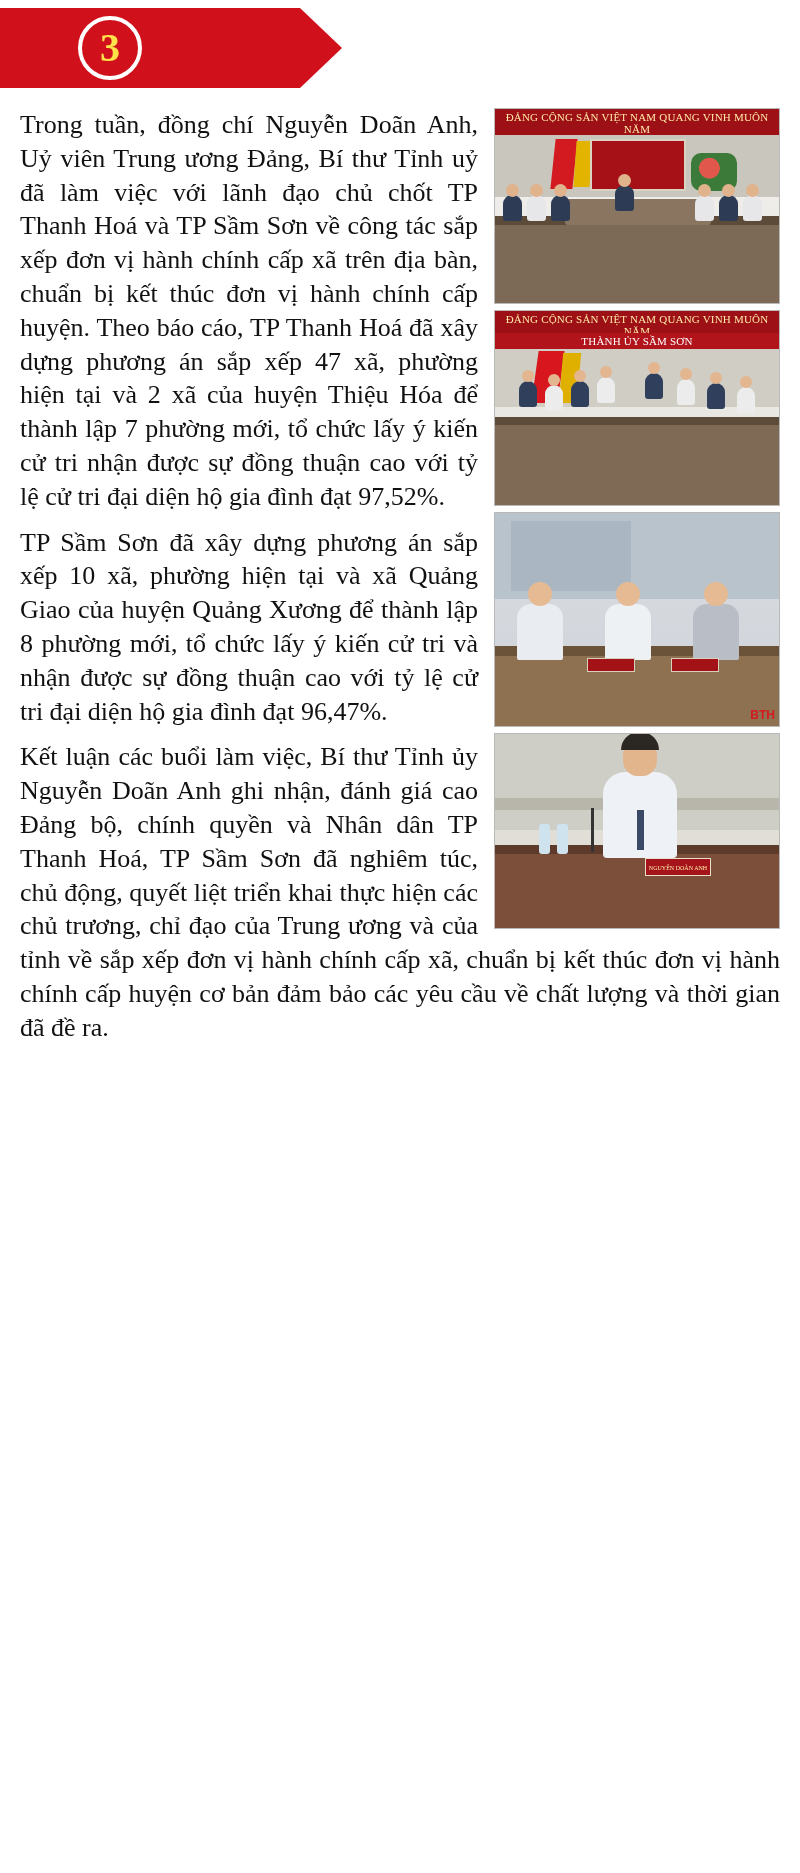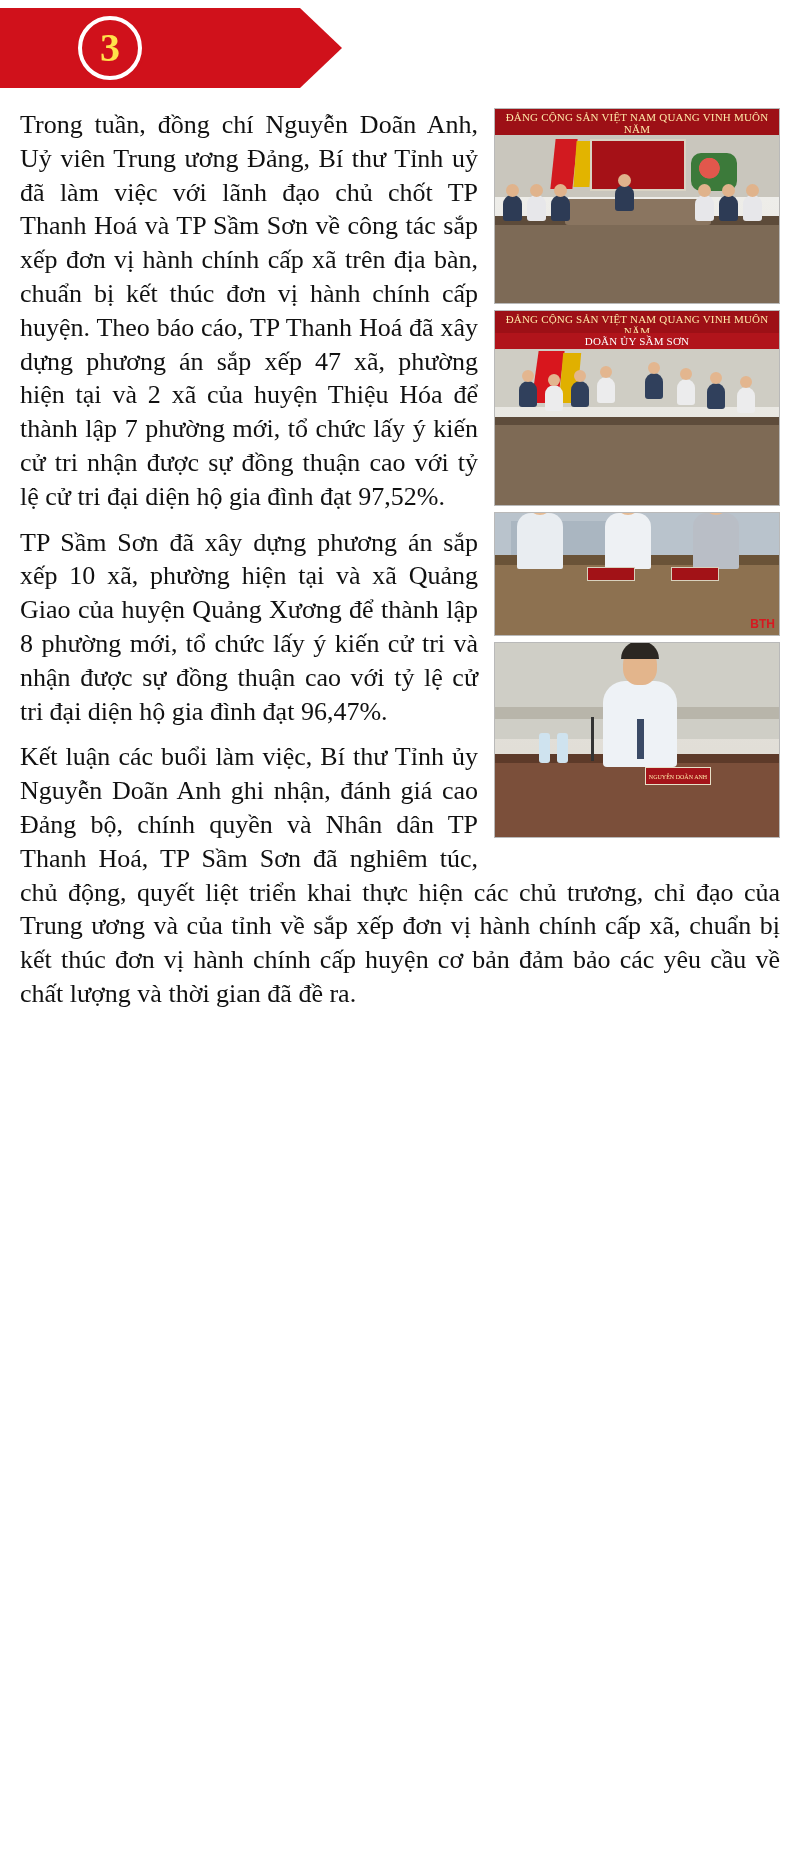--- a/index.html
+++ b/index.html
@@ -107,21 +107,21 @@
   .p2 .backwall { position:absolute; left:0; right:0; top:38px; height:58px; background:#cfcdc4; }
   .p2 .flag1 { position:absolute; left:40px; top:40px; width:26px; height:52px; background:#d8161d; transform:skewX(-8deg); }
   .p2 .flag2 { position:absolute; left:66px; top:42px; width:18px; height:50px; background:#e0b000; transform:skewX(-5deg); }
   .p2 .deskfront { position:absolute; left:0; right:0; bottom:0; height:80px; background:#7e6a55; }
   .p2 .deskline { position:absolute; left:0; right:0; bottom:80px; height:8px; background:#5e4c3b; }
   .p2 .people i { position:absolute; width:18px; height:26px; background:#30405c; border-radius:9px 9px 3px 3px; }
   .p2 .people i::after { content:""; position:absolute; left:3px; top:-11px; width:12px; height:12px; border-radius:50%; background:#e3b68f; }
   .p2 .people i.w { background:#ececed; }
 
   
-  .p3 { height: 124px; background: linear-gradient(#d9dde2 0%, #cfd3d9 100%); }
+  .p3 { height: 215px; background: linear-gradient(#d9dde2 0%, #cfd3d9 100%); }
   .p3 .backwall { position:absolute; left:0; right:0; top:0; height:86px; background:#b9c3cc; }
   .p3 .panel { position:absolute; left:16px; top:8px; width:120px; height:70px; background:#aab6c1; }
   .p3 .desk { position:absolute; left:0; right:0; bottom:0; height:70px; background:#8d7150; }
   .p3 .deskedge { position:absolute; left:0; right:0; bottom:70px; height:10px; background:#6a5338; }
   .p3 .m { position:absolute; width:46px; height:56px; bottom:66px; border-radius:14px 14px 2px 2px; }
   .p3 .m::after { content:""; position:absolute; left:11px; top:-22px; width:24px; height:24px; border-radius:50%; background:#e6bb93; }
   .p3 .nameplate { position:absolute; bottom:54px; width:48px; height:14px; background:#a21217; border:1px solid #d8d1bd; }
   .p3 .bth { position:absolute; right:4px; bottom:4px; color:#d71920; font-weight:bold; font-size:12px; font-family:"Liberation Sans",sans-serif; }
 
   
@@ -196,21 +196,21 @@
             <i style="left:224px"></i>
             <i class="w" style="left:248px"></i>
           <i style="left:120px; top:6px"></i>
         </div>
       </div>
 
       <div class="photo p2">
         <div class="band-top"></div>
         <div class="cap">ĐẢNG CỘNG SẢN VIỆT NAM QUANG VINH MUÔN NĂM</div>
         <div class="subband"></div>
-        <div class="cap" style="top:22px;color:#fff;">DOÃN ỦY SẦM SƠN</div>
+        <div class="cap" style="top:22px;color:#fff;">THÀNH ỦY SẦM SƠN</div>
         <div class="backwall"></div>
         <div class="flag1"></div>
         <div class="flag2"></div>
         <div class="deskline"></div>
         <div class="deskfront"></div>
         <div class="people">
           <i style="left:24px;top:70px"></i>
             <i class="w" style="left:50px;top:74px"></i>
           <i style="left:76px;top:70px"></i>
             <i class="w" style="left:102px;top:66px"></i>

